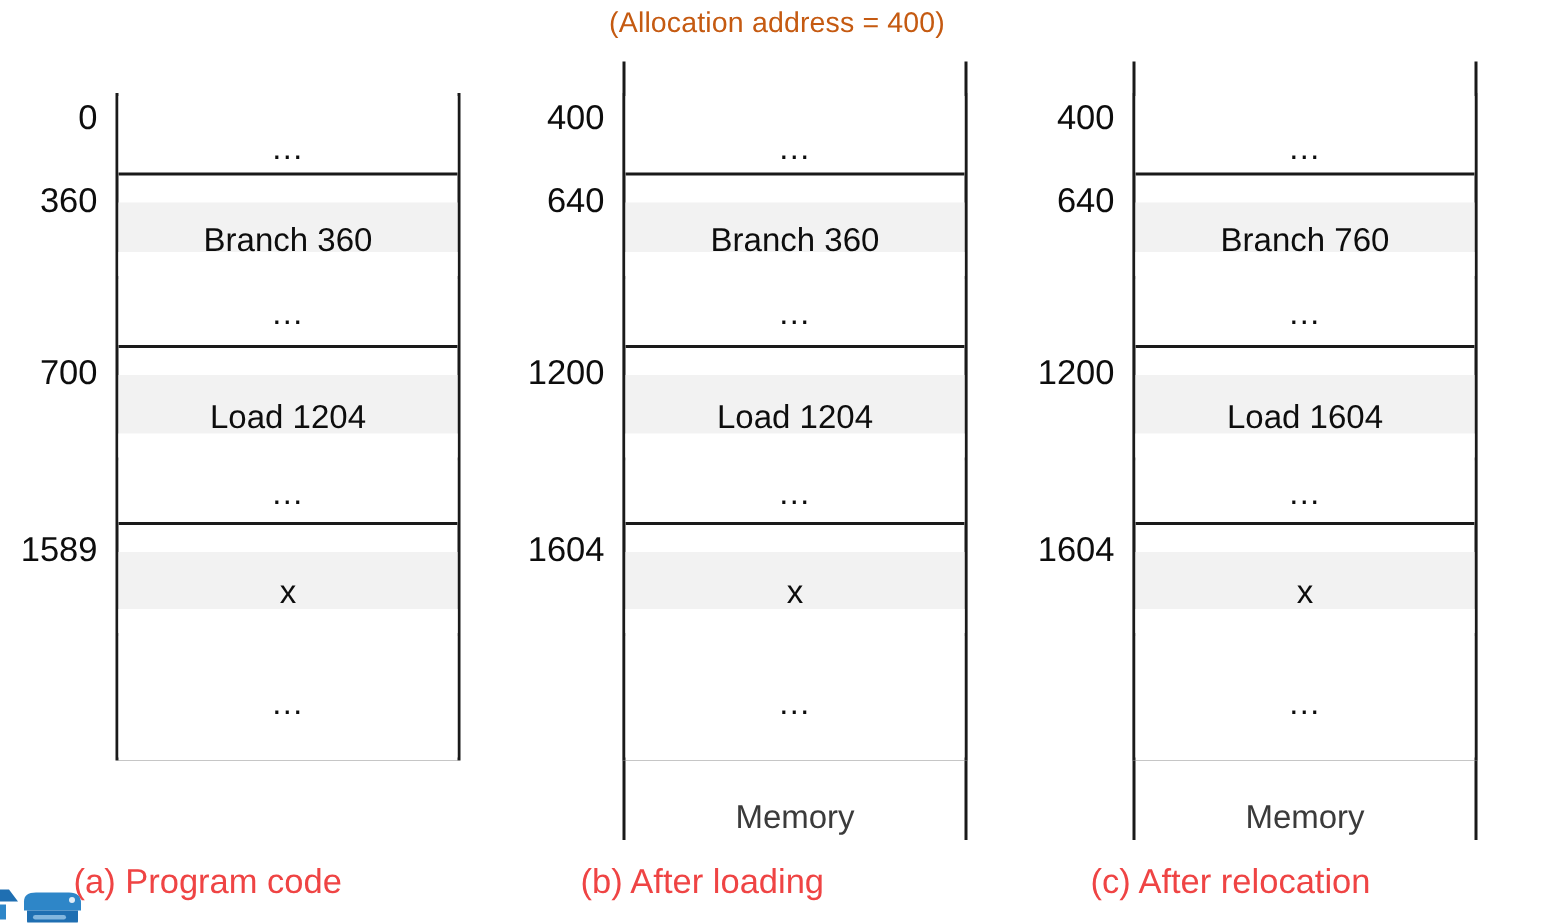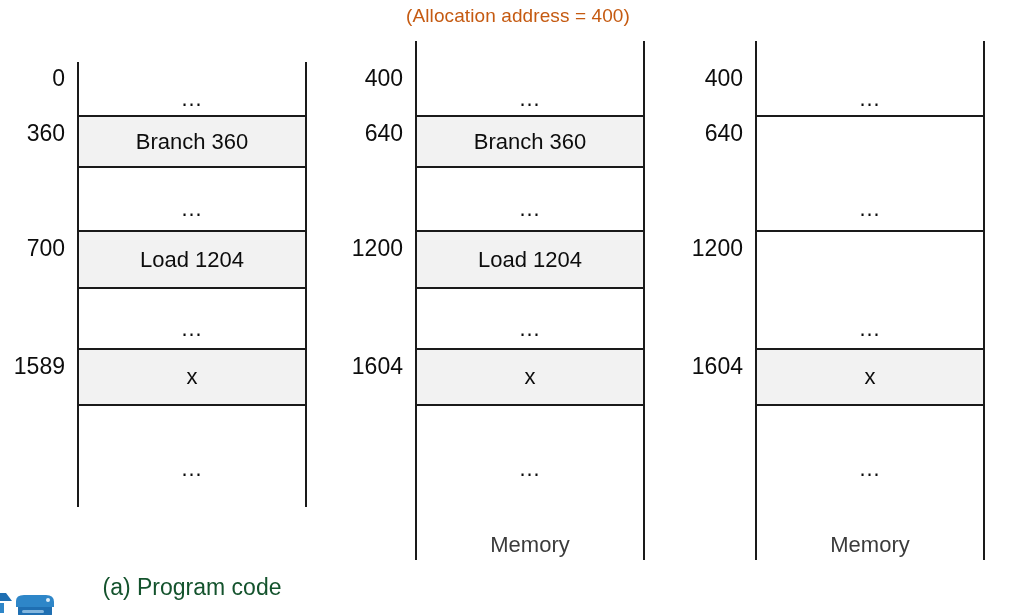--- a/index.html
+++ b/index.html
@@ -44,21 +44,21 @@
     position:absolute;
     left:0;right:0;
     box-sizing:border-box;
     border-bottom:2px solid #1a1a1a;
     background:#ffffff;
     display:flex;
     align-items:center;
     justify-content:center;
   }
   .cell.last{border-bottom:none;}
-  .cell.shaded{background:#f2f2f2;}
+  .cell.shaded{background:#f2f2f2;margin-top:18px;}
   .cell-text{
     font-size:22px;
     color:#0d0d0d;
     white-space:nowrap;
     line-height:1;
   }
   .cell.ellipsis .cell-text{
     font-size:22px;
     letter-spacing:1px;
     position:relative;
@@ -76,23 +76,22 @@
     position:absolute;
     text-align:center;
     font-size:22px;
     color:#3b3b3b;
     white-space:nowrap;
     line-height:1;
   }
 
   .caption{
     position:absolute;
-    text-align:center;
     font-size:23px;
-    color:#14532d;
+    color:#ef4444;
     white-space:nowrap;
     line-height:1;
   }
 
   
   .deco{position:absolute;left:-4px;bottom:-6px;width:66px;height:34px;}
 </style>
 </head>
 <body>
 
@@ -155,46 +154,54 @@
             <span class="cell-text">…</span>
           </div>
           <div class="cell shaded" style="top: 286px; height: 56px;">
             <span class="cell-text">x</span>
           </div>
           <div class="cell ellipsis tall last" style="top: 342px; height: 101px;">
             <span class="cell-text">…</span>
           </div>
         </div>
         <div class="mem-label" style="left: 415px; width: 230px; top: 534px;">Memory</div>
+        <div class="caption" style="left: 387px; width: 286px; top: 576px;">(b) After loading</div>
       </div>
       <div class="panel" style="left: 0px; width: 1036px;">
         <div class="rail" style="left: 755px; top: 41px; height: 519px;"></div>
         <div class="rail" style="left: 983px; top: 41px; height: 519px;"></div>
         <div class="addr" style="right: 293px; top: 67px;">400</div>
         <div class="addr" style="right: 293px; top: 122px;">640</div>
         <div class="addr" style="right: 293px; top: 237px;">1200</div>
         <div class="addr" style="right: 293px; top: 355px;">1604</div>
         <div class="table" style="left: 755px; top: 62px; width: 230px; height: 445px;">
           <div class="cell ellipsis" style="top: -2px; height: 55px;">
             <span class="cell-text">…</span>
           </div>
+          <div class="cell shaded" style="top: 53px; height: 51px;">
+            <span class="cell-text">Branch 760</span>
+          </div>
           <div class="cell ellipsis" style="top: 104px; height: 64px;">
             <span class="cell-text">…</span>
+          </div>
+          <div class="cell shaded" style="top: 168px; height: 57px;">
+            <span class="cell-text">Load 1604</span>
           </div>
           <div class="cell ellipsis" style="top: 225px; height: 61px;">
             <span class="cell-text">…</span>
           </div>
           <div class="cell shaded" style="top: 286px; height: 56px;">
             <span class="cell-text">x</span>
           </div>
           <div class="cell ellipsis tall last" style="top: 342px; height: 101px;">
             <span class="cell-text">…</span>
           </div>
         </div>
         <div class="mem-label" style="left: 755px; width: 230px; top: 534px;">Memory</div>
+        <div class="caption" style="left: 727px; width: 286px; top: 576px;">(c) After relocation</div>
       </div>
     </div>
 
   <svg class="deco" viewBox="0 0 66 34" aria-hidden="true">
     <path d="M-6 6 L10 6 L16 14 L2 14 Z" fill="#1F6FB2"></path>
     <path d="M-6 16 L8 16 L8 26 L-6 26 Z" fill="#2E86C8"></path>
     <path d="M20 14 Q20 8 28 8 L50 8 Q58 8 58 15 L58 20 L20 20 Z" fill="#2E86C8"></path>
     <path d="M22 20 L56 20 L56 27 Q56 30 52 30 L26 30 Q22 30 22 27 Z" fill="#1F6FB2"></path>
     <circle cx="52" cy="13" r="2" fill="#ffffff" opacity="0.85"></circle>
     <rect x="26" y="23" width="22" height="3" rx="1.5" fill="#9CC8E8" opacity="0.8"></rect>

